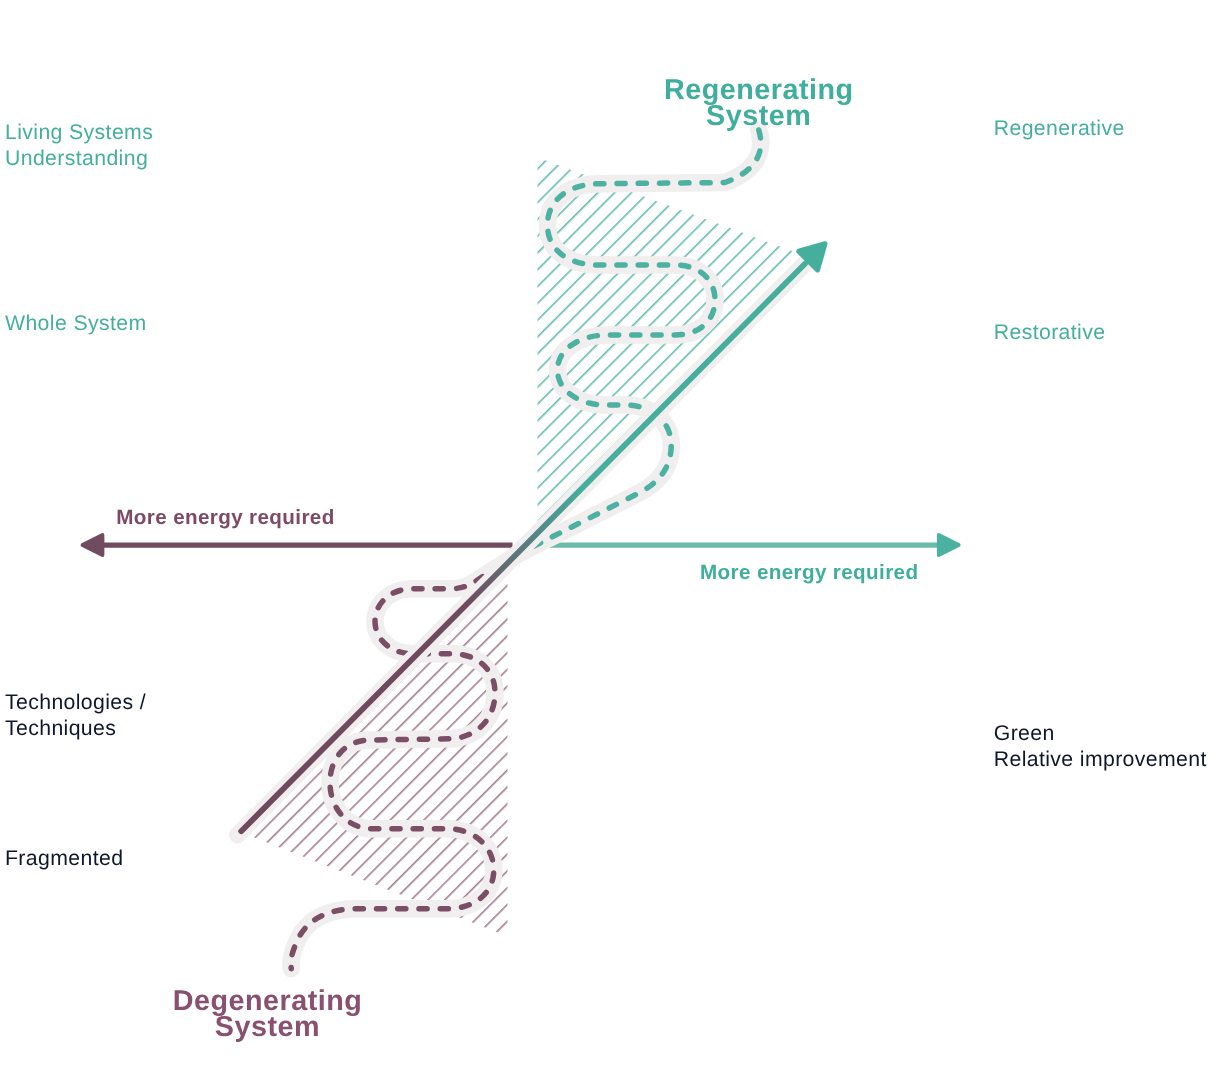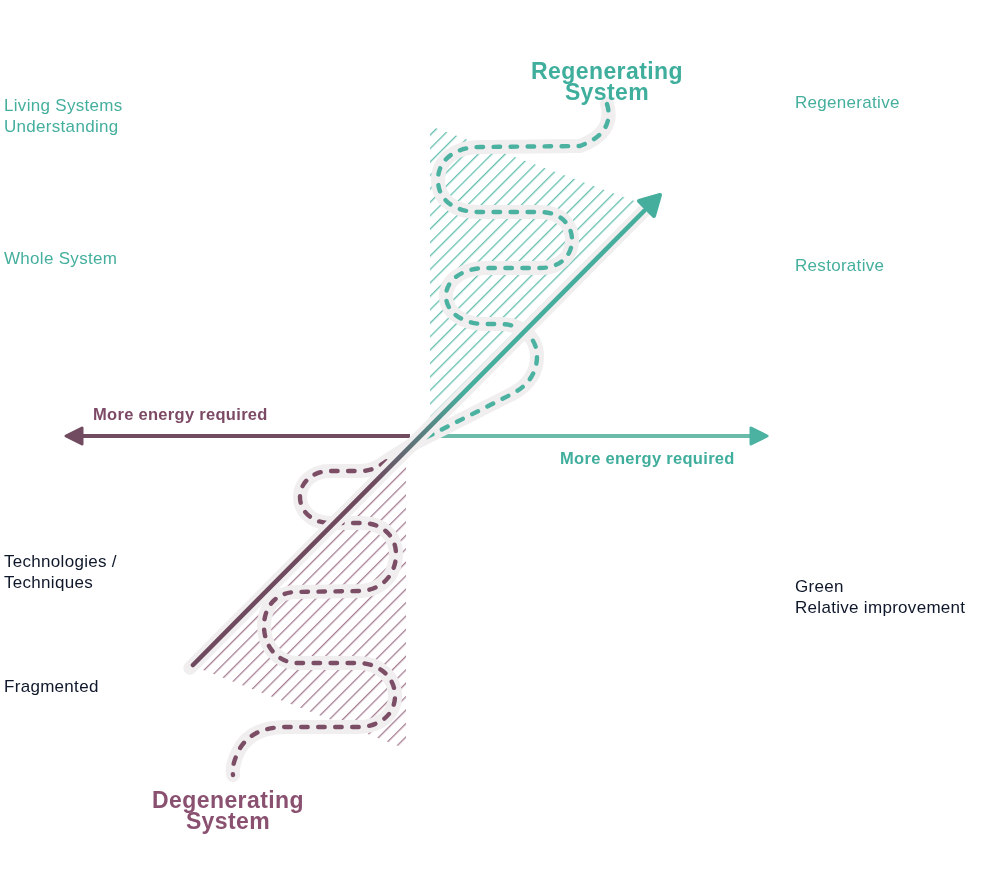--- a/index.html
+++ b/index.html
@@ -113,21 +113,21 @@
   </div>
   <div class="lbl mauve-t" style="left:795px;top:576px;">
     <span>Green</span>
     <span>Relative improvement</span>
   </div>
 
   <div class="bold-lbl teal-bold" style="left:507px;top:61px;width:200px;">
     <span style="display:block">Regenerating</span>
     <span style="display:block">System</span>
   </div>
-  <div class="bold-lbl purple-bold2" style="left:128px;top:790px;width:200px;">
+  <div class="bold-lbl purple-bold2" style="left:114px;top:790px;width:200px;">
     <span style="display:block">Degenerating</span>
     <span style="display:block">System</span>
   </div>
 
   <div class="axis-lbl purple-bold" style="left:93px;top:405px;text-align:right;">More energy required</div>
   <div class="axis-lbl teal-bold" style="left:560px;top:449px;">More energy required</div>
 
 </div>
 
 </body></html>

